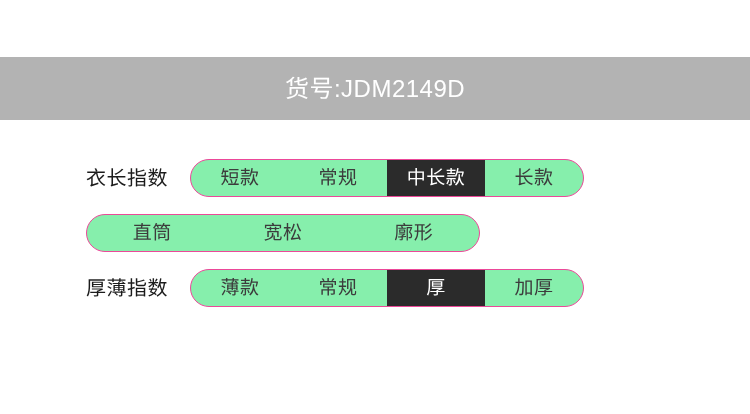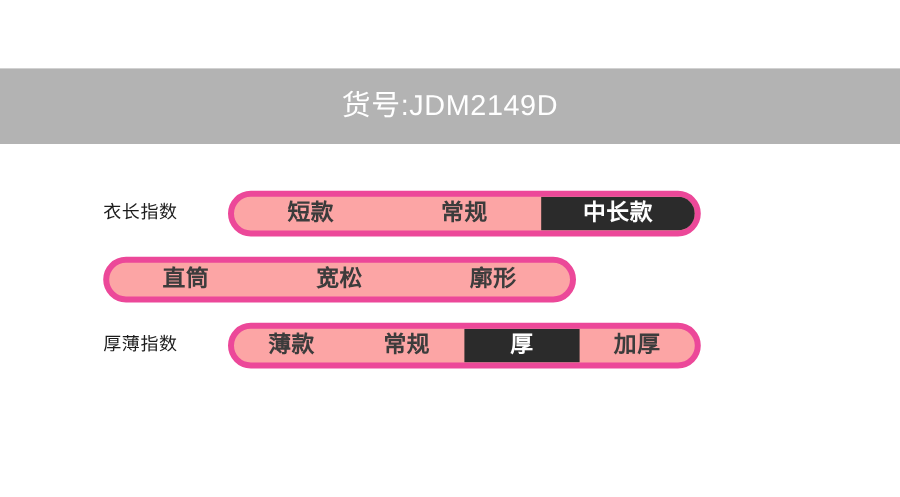--- a/index.html
+++ b/index.html
@@ -53,38 +53,37 @@
   .spec-row {
     height: 55px;
     display: flex;
     align-items: center;
     padding-left: 86px;
     box-sizing: border-box;
   }
   .row-label {
     width: 104px;
     flex: 0 0 104px;
-    font-size: 15px;
+    font-size: 20px;
     color: #1c1c1c;
     letter-spacing: 0.5px;
     white-space: nowrap;
     line-height: 1;
   }
 
   .segmented {
     width: 394px;
     flex: 0 0 394px;
     height: 38px;
-    border: 5px solid #ec4899;
+    border: 1px solid #ec4899;
     border-radius: 19px;
     display: flex;
     overflow: hidden;
     box-sizing: border-box;
-    background: #fca5a5;
-    font-weight: bold;
+    background: #86efac;
   }
   .segment {
     flex: 1 1 0;
     display: flex;
     align-items: center;
     justify-content: center;
     font-size: 19px;
     color: #3c3c3c;
     letter-spacing: 0.5px;
     white-space: nowrap;
@@ -108,20 +107,21 @@
 </div>
 
 <div class="spec-table">
 
   <div class="spec-row">
     <span class="row-label">衣长指数</span>
     <div class="segmented">
       <span class="segment">短款</span>
       <span class="segment">常规</span>
       <span class="segment active">中长款</span>
+      <span class="segment">长款</span>
     </div>
   </div>
 
   <div class="spec-row">
     <div class="segmented">
       <span class="segment">直筒</span>
       <span class="segment">宽松</span>
       <span class="segment">廓形</span>
     </div>
   </div>

